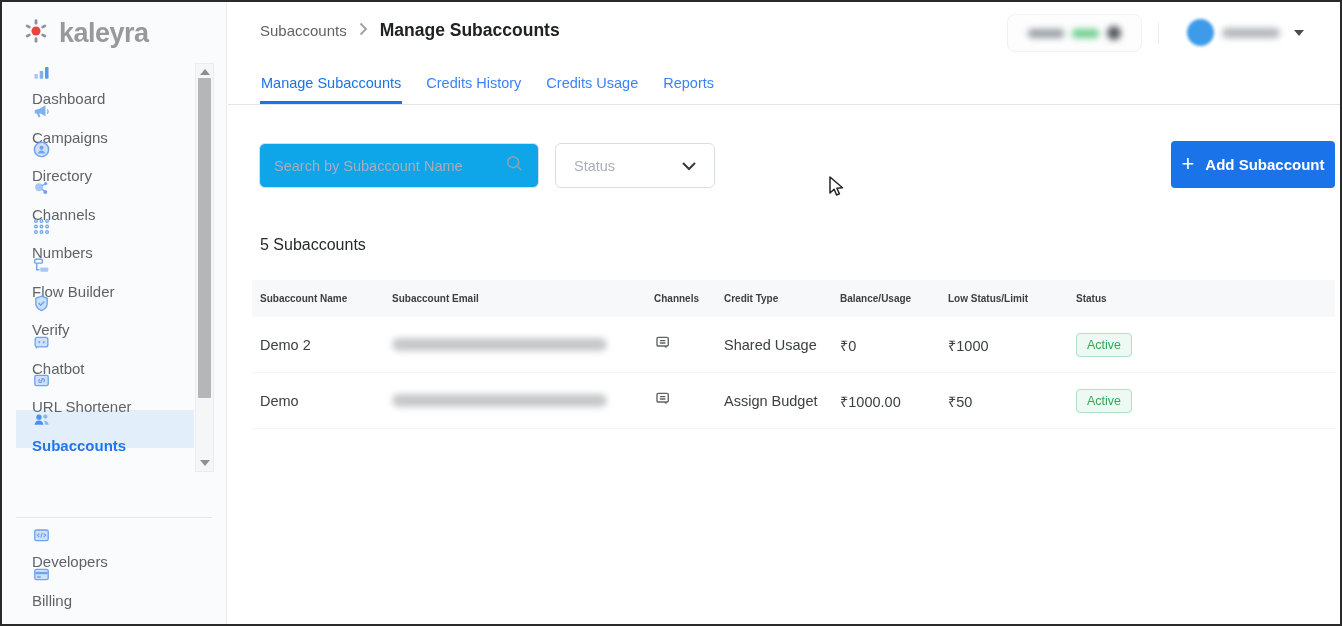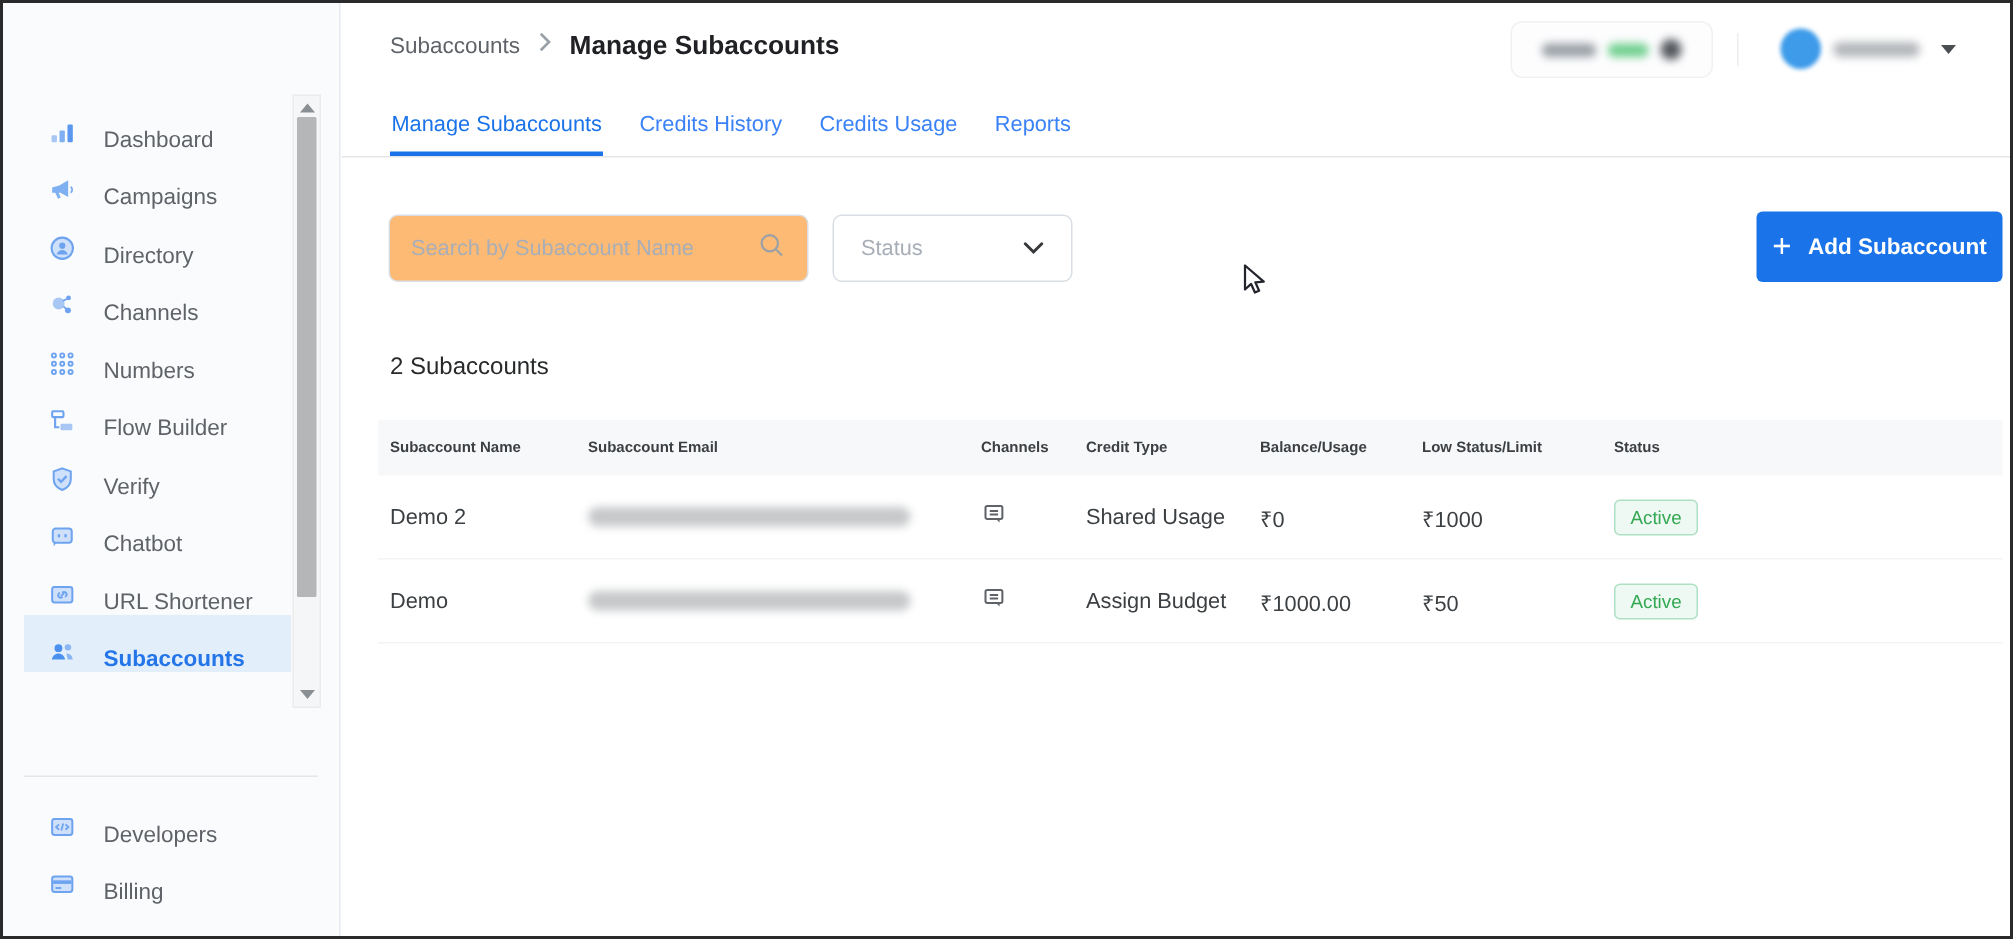--- a/index.html
+++ b/index.html
@@ -8,22 +8,22 @@
     position:relative; width:1342px; height:626px;
     border:2px solid #2a2a2a; background:#fff; overflow:hidden;
     font-family:"Liberation Sans", sans-serif; color:#3c4043;
   }
   
   .sidebar { position:absolute; left:0; top:0; width:225px; height:100%;
     background:#fafbfd; border-right:1px solid #e7eaee; }
   .logo-row { display:flex; align-items:center; gap:9px; padding:15px 0 0 20px; }
   .logo-text { font-size:27px; font-weight:bold; color:#97999c; letter-spacing:-0.5px; }
   .nav { position:absolute; top:61px; left:0; width:225px; height:409px; overflow:hidden; }
-  .nav-item { height:38.5px; display:flex; align-items:flex-end; gap:18px;
-    padding-left:30px; font-size:15px; color:#5f6368; cursor:pointer; }
+  .nav-item { height:38.5px; display:flex; align-items:flex-start; gap:5px;
+    padding-left:30px; font-size:15px; color:#5f6368; cursor:pointer;flex-direction:column; }
   .nav-item svg { flex:0 0 auto; }
   .nav-item.active { background:#e3eefb; color:#2476e8; font-weight:bold;
     margin-left:14px; margin-right:33px; padding-left:16px; }
   
   .sb-track { position:absolute; left:193px; top:61px; width:19px; height:409px;
     background:#f5f6f7; border:1px solid #ececec; }
   .sb-arrow { position:absolute; left:4px; width:0; height:0;
     border-left:5px solid transparent; border-right:5px solid transparent; }
   .sb-up { top:5px; border-bottom:6px solid #8a8f94; }
   .sb-down { bottom:5px; border-top:6px solid #8a8f94; }
@@ -53,21 +53,21 @@
   .acct-sep { position:absolute; right:185px; top:20px; width:1px; height:22px; background:#ededf0; }
   .avatar { position:absolute; right:130px; top:17px; width:27px; height:27px;
     border-radius:50%; background:#3d9be9; filter:blur(1.5px); cursor:pointer; }
   .name-blob { position:absolute; right:64px; top:26px; width:58px; height:10px;
     background:#b4b7bb; border-radius:5px; filter:blur(3px); }
   .acct-caret { position:absolute; right:40px; top:28px; width:0; height:0;
     border-left:5px solid transparent; border-right:5px solid transparent;
     border-top:6px solid #4a4d52; cursor:pointer; }
   
   .search-box { position:absolute; left:31px; top:141px; width:280px; height:45px;
-    border:1px solid #d9dee5; border-radius:6px; background:#fdba74;
+    border:1px solid #d9dee5; border-radius:6px; background:#0ea5e9;
     display:flex; align-items:center; padding:0 14px; gap:8px; cursor:text; }
   .search-box input { flex:1; border:none; outline:none; font-size:14.5px;
     font-family:"Liberation Sans", sans-serif; color:#3c4043; background:transparent; }
   .search-box input::placeholder { color:#a8aeb8; }
   .status-box { position:absolute; left:327px; top:141px; width:160px; height:45px;
     border:1px solid #d9dee5; border-radius:6px; background:#fff;
     display:flex; align-items:center; justify-content:space-between;
     padding:0 18px; cursor:pointer; }
   .status-label { font-size:14.5px; color:#a8aeb8; }
   .add-btn { position:absolute; right:9px; top:139px; width:164px; height:47px;
@@ -88,20 +88,36 @@
   .chat-cell { display:flex; align-items:center; }
   
   .cursor { position:absolute; left:600px; top:174px; pointer-events:none; }
 </style>
 </head>
 <body>
 
 <div class="screen">
 
   <aside class="sidebar">
+    <div class="logo-row">
+      <span>
+        <svg width="28" height="28" viewBox="0 0 24 24">
+          <g stroke="#8d9399" stroke-width="2.4" stroke-linecap="round" fill="none">
+            <path d="M12 3.2v2.2"></path>
+              <path d="M12 18.6v2.2"></path>
+            <path d="M4.4 7.6l1.9 1.1"></path>
+              <path d="M17.7 15.3l1.9 1.1"></path>
+            <path d="M4.4 16.4l1.9-1.1"></path>
+              <path d="M17.7 8.7l1.9-1.1"></path>
+          </g>
+          <circle cx="12" cy="12" r="3.9" fill="#e8453c"></circle>
+        </svg>
+      </span>
+      <span class="logo-text">kaleyra</span>
+    </div>
 
     <nav class="nav">
       <div class="nav-item">
         <span><svg width="19" height="19" viewBox="0 0 24 24">
               <rect x="3" y="14" width="4.5" height="6" rx="1" fill="#a8c7f5"></rect>
               <rect x="9.7" y="10" width="4.5" height="10" rx="1" fill="#80aff2"></rect>
               <rect x="16.4" y="5" width="4.5" height="15" rx="1" fill="#5b97ee"></rect>
             </svg></span>
         <span>Dashboard</span>
       </div>
@@ -260,21 +276,21 @@
       <span><svg width="14" height="9" viewBox="0 0 14 9">
             <path d="M1.5 1.5L7 7l5.5-5.5" stroke="#35383b" stroke-width="2" fill="none" stroke-linecap="round"></path>
           </svg></span>
     </div>
 
     <button class="add-btn">
       <span class="plus">+</span>
       <span>Add Subaccount</span>
     </button>
 
-    <div class="count-label">2 Subaccounts</div>
+    <div class="count-label">5 Subaccounts</div>
 
     <div class="sa-table">
       <div class="t-row t-head">
         <div>Subaccount Name</div>
         <div>Subaccount Email</div>
         <div>Channels</div>
         <div>Credit Type</div>
         <div>Balance/Usage</div>
         <div>Low Status/Limit</div>
         <div>Status</div>

